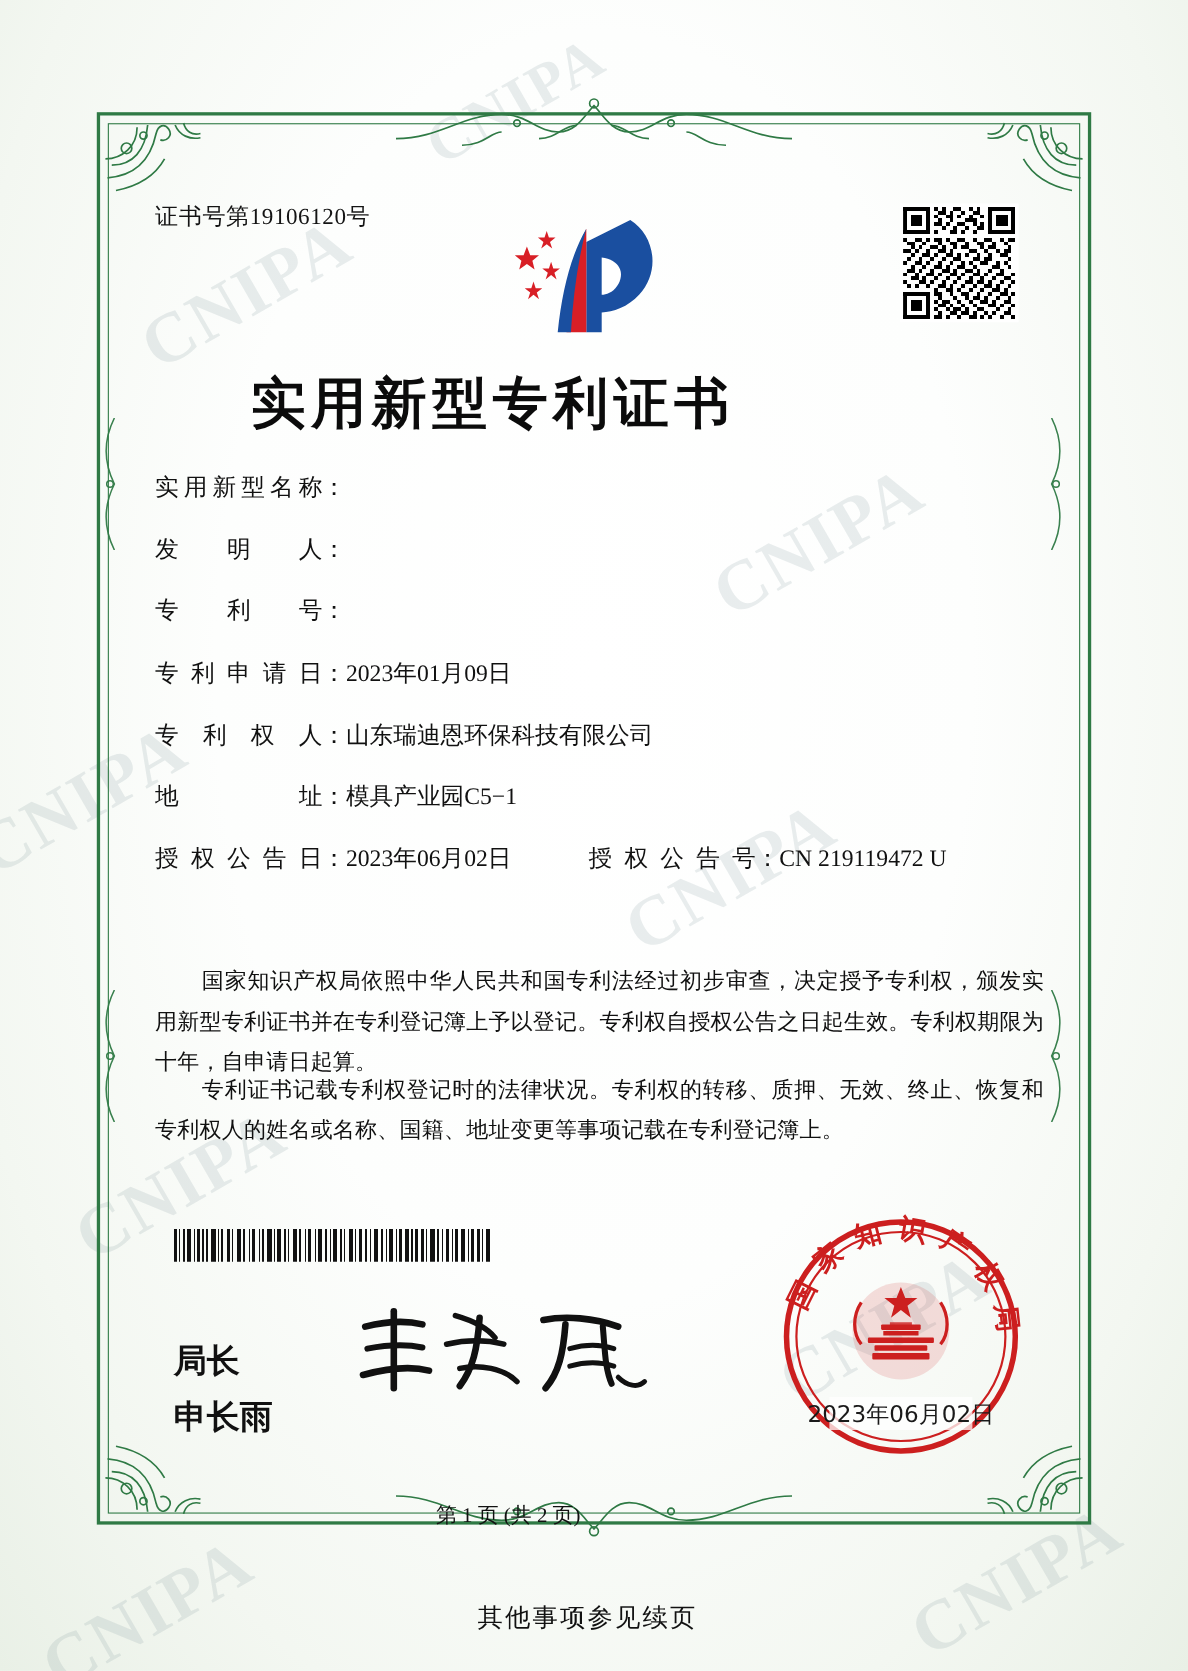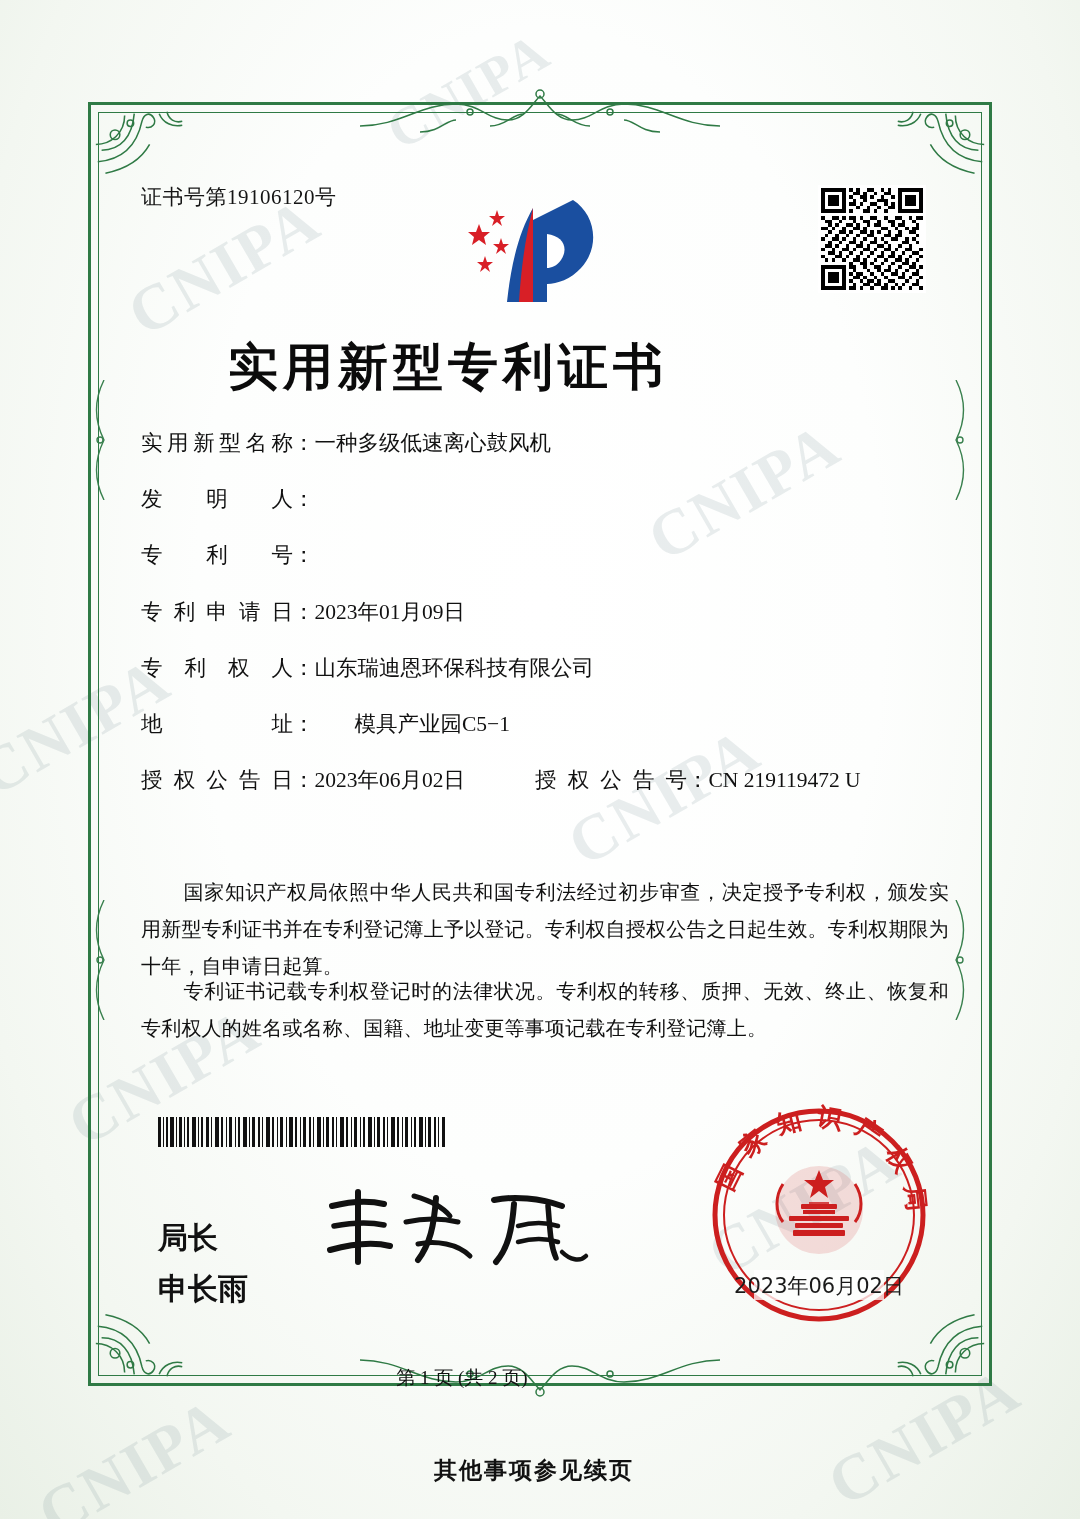--- a/index.html
+++ b/index.html
@@ -160,21 +160,21 @@
   }
   .flabel {
     width: 152px;
     flex: 0 0 152px;
     text-align: justify;
     text-align-last: justify;
     letter-spacing: 0px;
   }
   .fsep { flex: 0 0 10px; }
   .fval { flex: 1 1 auto; }
-  .fval .line2 { display: block; margin-left: 40px; }
+  .fval .line2 { display: block; }
 
   .frow.dual .seg2 {
     margin-left: 42px;
     display: flex;
   }
   .frow.dual .flabel2 {
     width: 152px;
     flex: 0 0 152px;
     text-align: justify;
     text-align-last: justify;
@@ -246,21 +246,20 @@
   }
   .footer-note {
     position: absolute;
     left: 0;
     top: 1455px;
     width: 1068px;
     text-align: center;
     font-size: 23px;
     letter-spacing: 2px;
     color: #111;
-    font-weight: bold;
   }
 </style>
 </head>
 <body>
 
 <div class="page">
 
   <div class="wm w9">CNIPA</div>
   <div class="wm w1">CNIPA</div>
   <div class="wm w2">CNIPA</div>
@@ -615,21 +614,20 @@
     </svg>
   </div>
 
   <div class="title">实用新型专利证书</div>
 
   <div class="fields">
 
     <div class="frow">
       <span class="flabel">实用新型名称</span>
       <span class="fsep">：</span>
-      <span class="fval">一种多级低速离心鼓风机</span>
     </div>
 
     <div class="frow">
       <span class="flabel">发明人</span>
       <span class="fsep">：</span>
     </div>
 
     <div class="frow">
       <span class="flabel">专利号</span>
       <span class="fsep">：</span>

